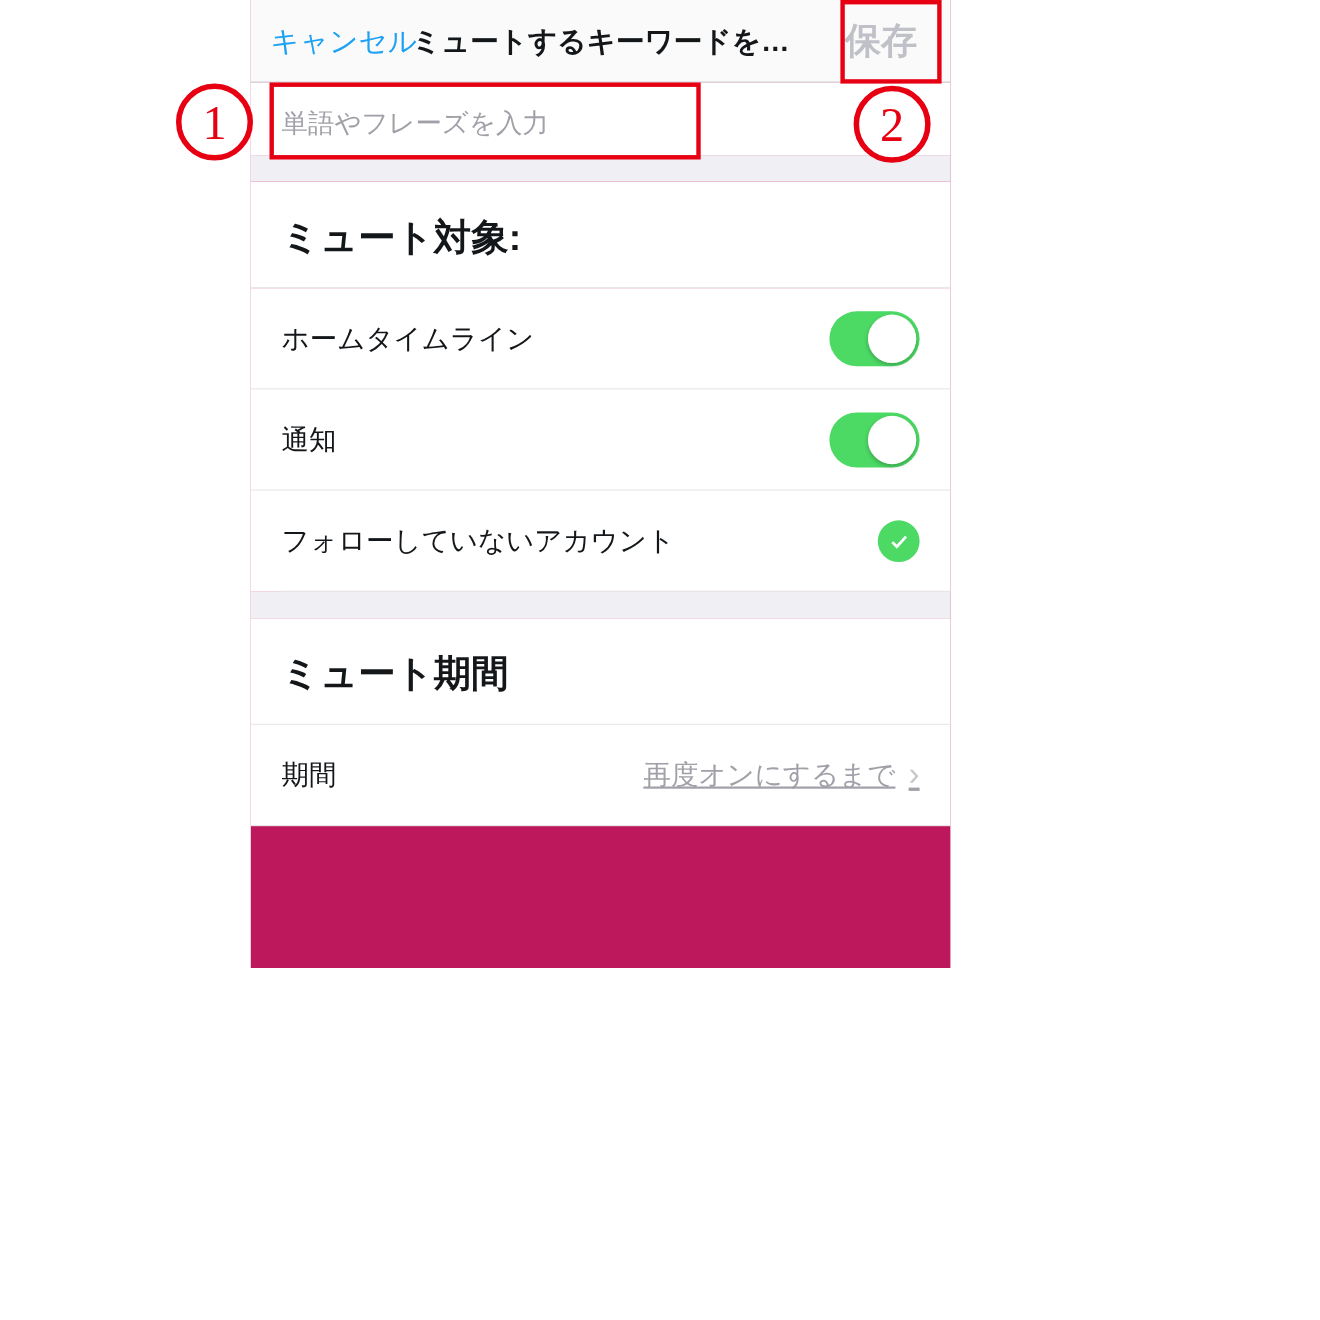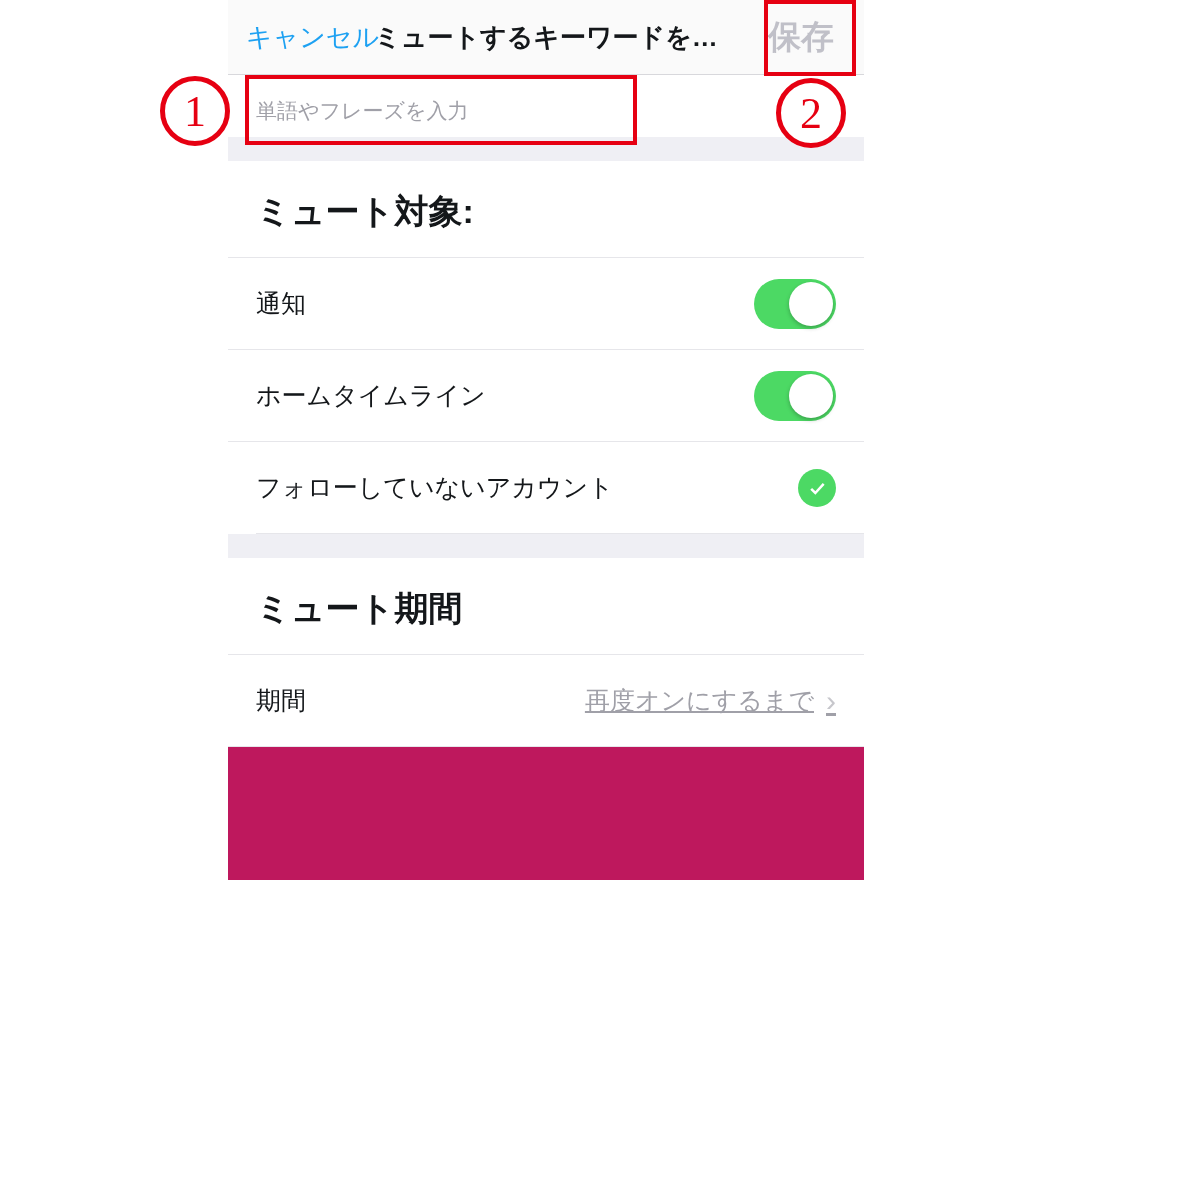--- a/index.html
+++ b/index.html
@@ -52,21 +52,21 @@
       background: #fff;
       padding: 0;
     }
     .input-row {
       padding: 24px 28px 14px 28px;
     }
     .keyword-input {
       width: 100%;
       border: none;
       background: transparent;
-      font-size: 21px;
+      font-size: 24px;
       color: #14171a;
       outline: none;
     }
     .keyword-input::placeholder {
       color: #a0a0a8;
     }
     .input-help {
       padding: 6px 28px 20px 28px;
       font-size: 22px;
       line-height: 1.45;
@@ -205,25 +205,25 @@
     <div class="input-row">
       <input class="keyword-input" type="text" placeholder="単語やフレーズを入力" style="">
     </div>
   </div>
 
   <div class="gap"></div>
 
   <div class="section-header">ミュート対象:</div>
   <div class="list">
     <div class="list-item">
+      <span>ホームタイムライン</span>
+      <div class="switch"></div>
+    </div>
+    <div class="list-item">
       <span>通知</span>
-      <div class="switch"></div>
-    </div>
-    <div class="list-item">
-      <span>ホームタイムライン</span>
       <div class="switch"></div>
     </div>
     <div class="list-item indent">
       <span>フォローしていないアカウント</span>
       <div class="check-circle">
         <svg viewBox="0 0 24 24">
             <polyline points="5,13 10,18 20,7"></polyline>
           </svg>
       </div>
     </div>

